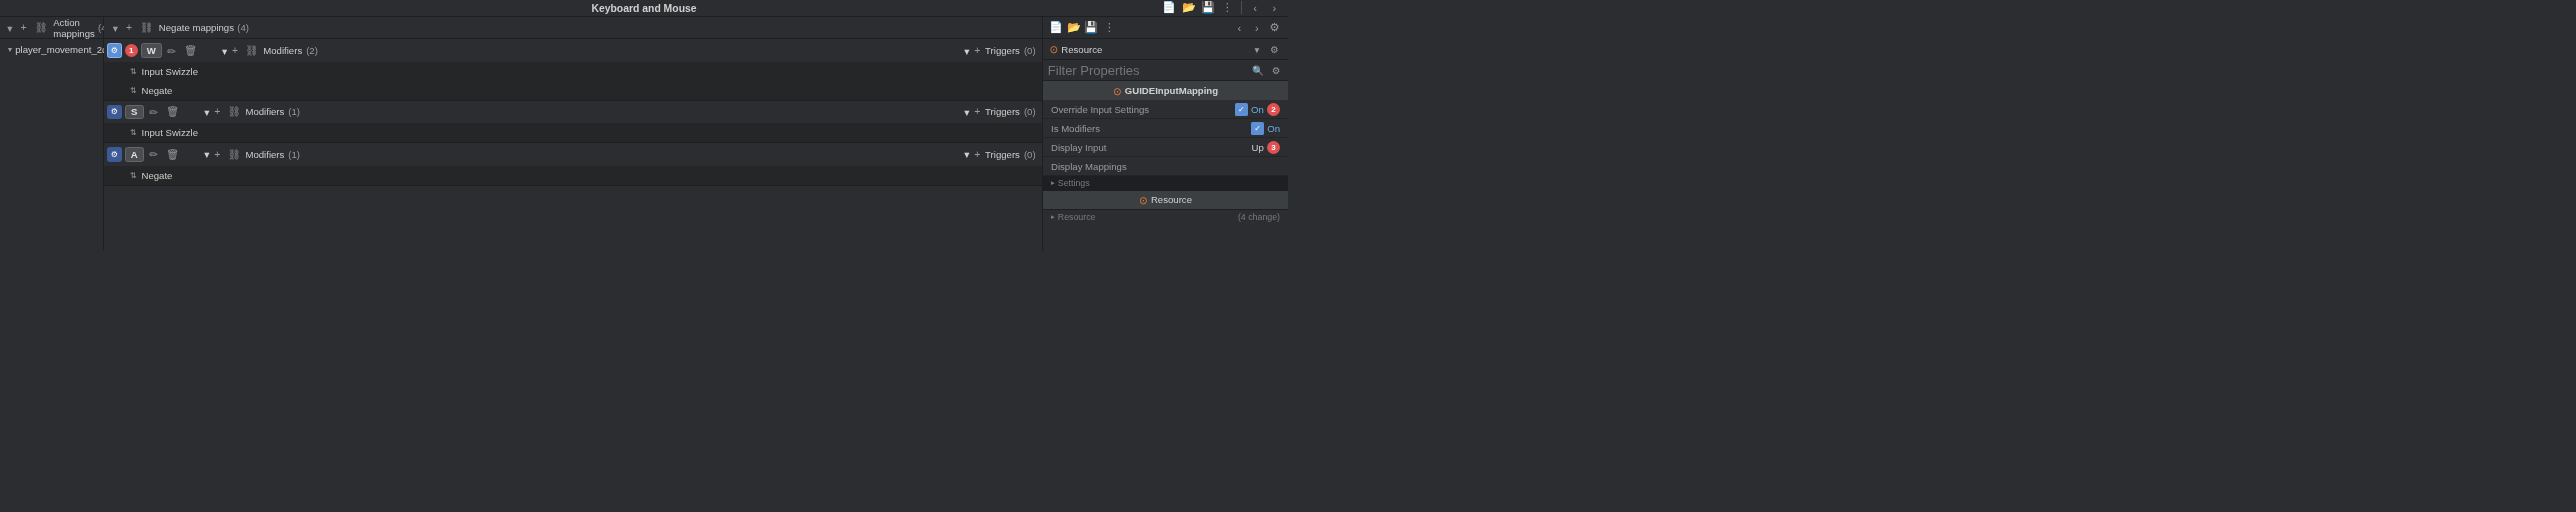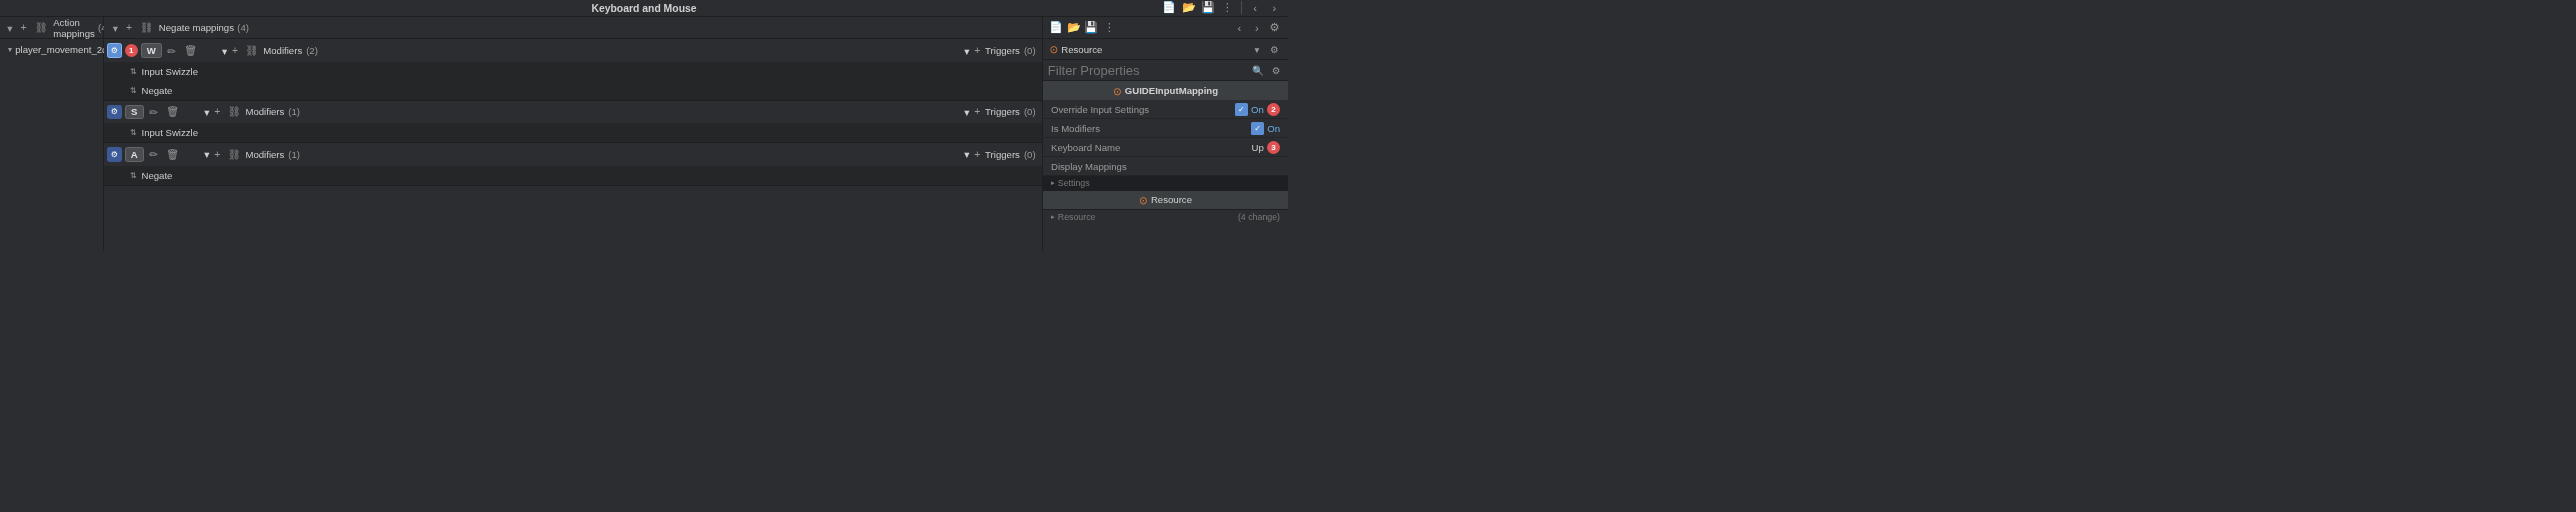--- a/index.html
+++ b/index.html
@@ -489,21 +489,21 @@
 
     <div class="prop-row">
       <span class="prop-label">Is Modifiers</span>
       <div class="prop-value">
         <div class="checkbox-on">✓</div>
         <span class="on-label">On</span>
       </div>
     </div>
 
     <div class="prop-row">
-      <span class="prop-label">Keyboard Name</span>
+      <span class="prop-label">Display Input</span>
       <div class="prop-value">
         <span class="display-name-val">Up</span>
         <div class="notif-badge">3</div>
       </div>
     </div>
 
     <div class="prop-row">
       <span class="prop-label">Display Mappings</span>
       <div class="prop-value"></div>
     </div>

